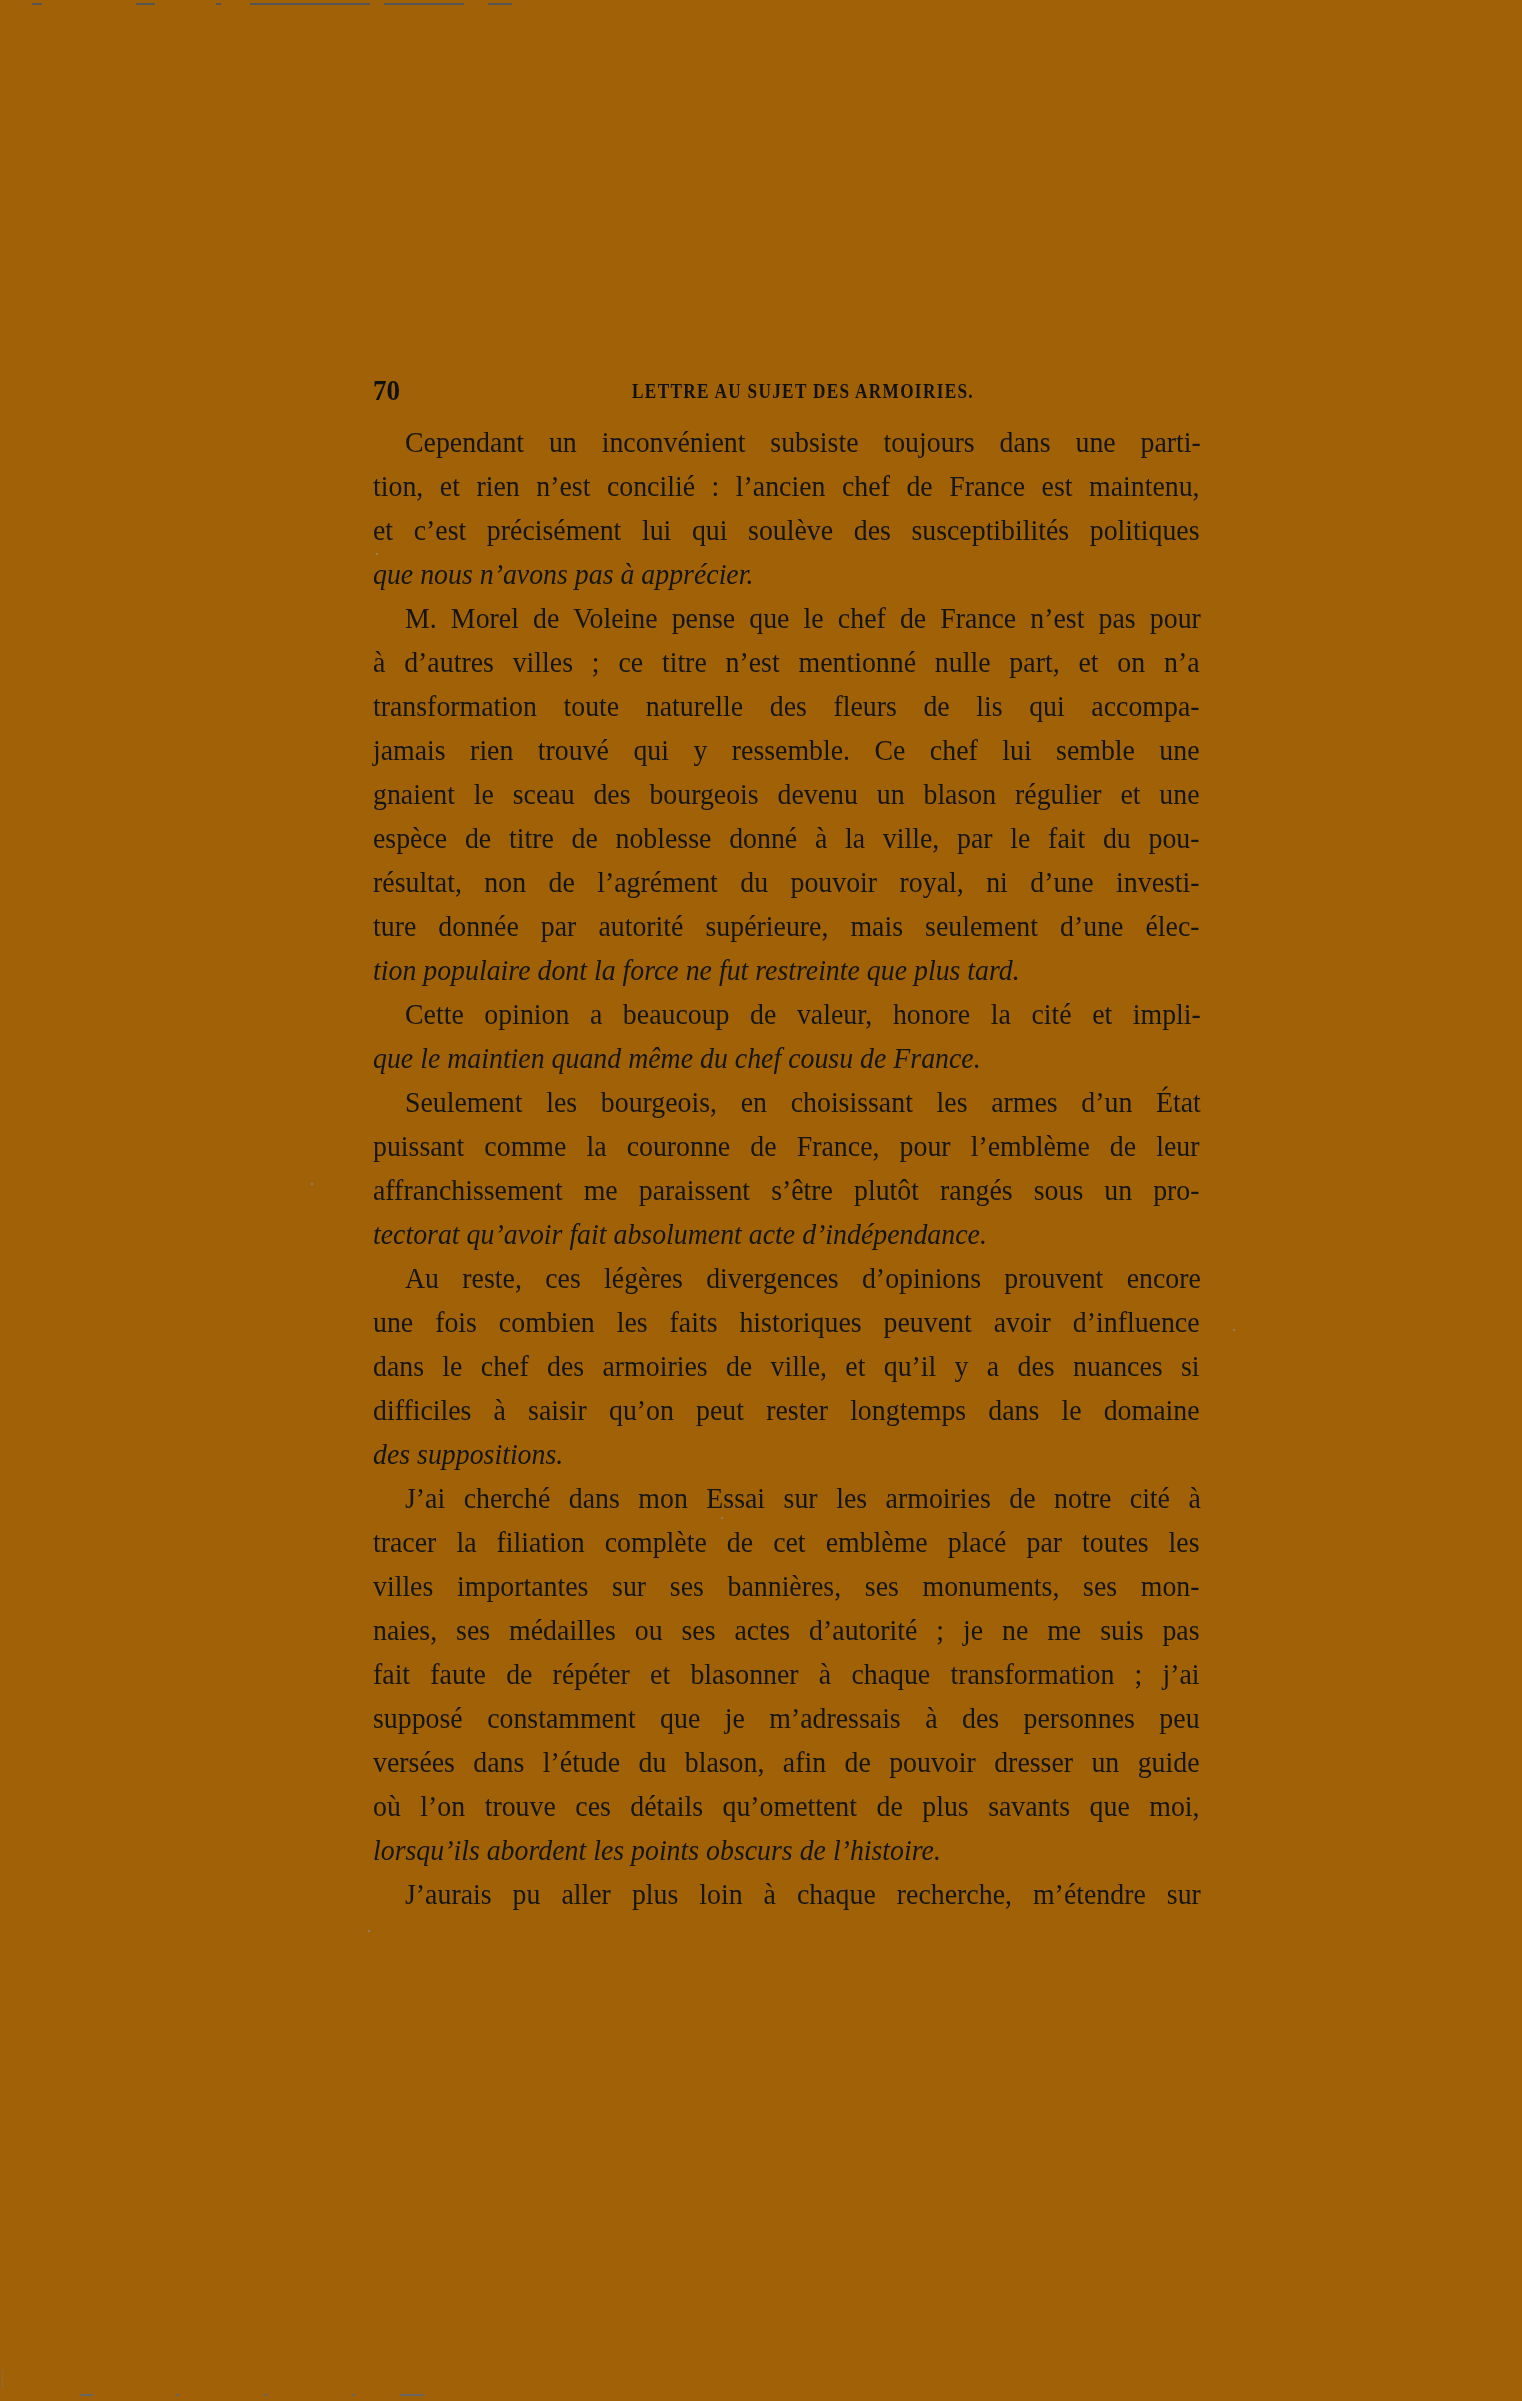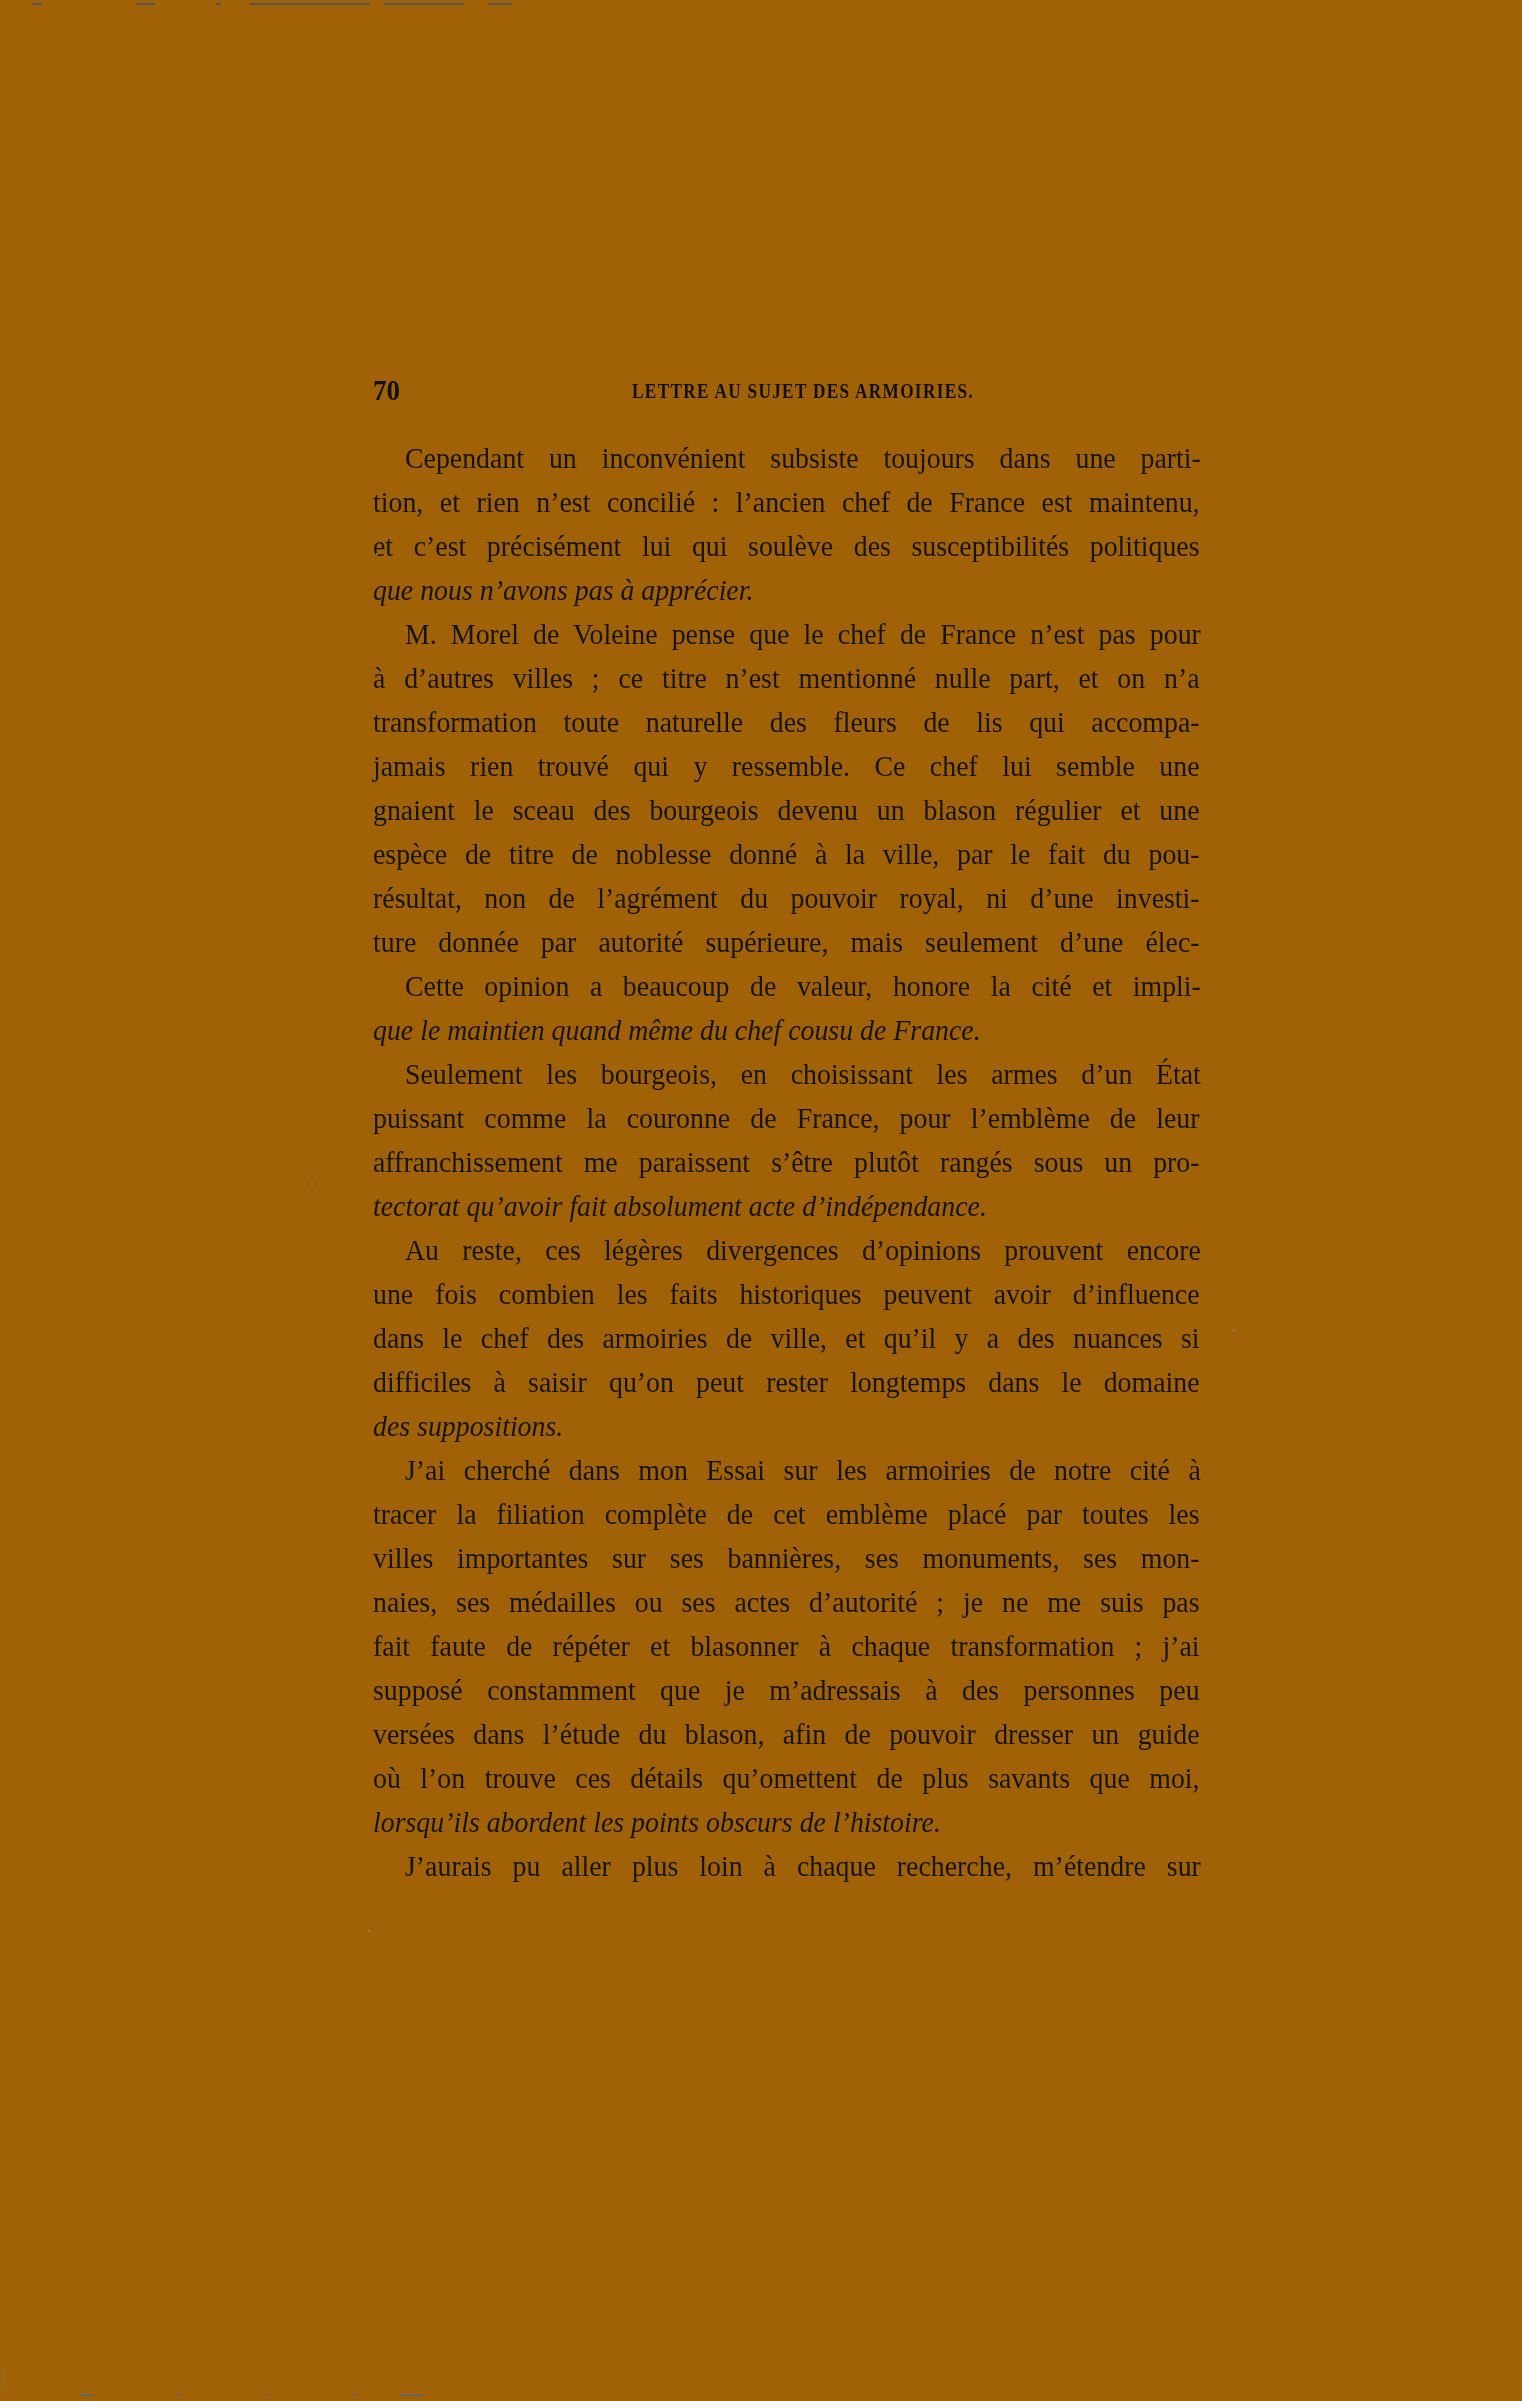--- a/index.html
+++ b/index.html
@@ -6,21 +6,21 @@
   body { width: 1522px; height: 2401px; position: relative; overflow: hidden; }
   .page { position: absolute; left: 0; top: 0; width: 1522px; height: 2401px; background: #a16207; }
   .scan-top { position: absolute; top: 3.2px; left: 32px; width: 480px; height: 2.4px; }
   .scan-top span { position: absolute; top: 0; height: 1.6px; background: #555; }
   .scan-bottom { position: absolute; top: 2394px; left: 48px; width: 448px; height: 2.4px; }
   .scan-bottom span { position: absolute; top: 0; height: 1.6px; background: #666; }
   .scan-left { position: absolute; left: 1.6px; top: 2370px; width: 2.4px; height: 19px; border-left: 1.6px dotted #777; }
   .running-head { position: absolute; left: 373px; top: 370px; width: 861px; height: 40px; }
   .page-number { position: absolute; left: 0; top: 0; font-family: "Liberation Serif", serif; font-size: 30px; font-weight: bold; color: #111; line-height: 40px; transform: scaleX(0.9); transform-origin: left; }
   .head-title { position: absolute; left: 210px; top: 4.8px; width: 440px; text-align: center; font-family: "Liberation Serif", serif; font-size: 21px; font-weight: bold; letter-spacing: 1.6px; color: #111; line-height: 32px; transform: scaleX(0.82); transform-origin: center; }
-  .body-text { position: absolute; left: 373px; top: 436px; width: 861px; }
+  .body-text { position: absolute; left: 373px; top: 420px; width: 861px; }
   .line { height: 44px; line-height: 44px; font-family: "Liberation Serif", serif; font-size: 29px; color: #151515; text-align: justify; text-align-last: justify; white-space: nowrap; overflow: visible; }
   .line.indent { padding-left: 32px; }
   .line.last { text-align-last: left; font-style: italic; }
   .line-inner { display: inline-block; width: 100%; transform: scaleX(0.96); transform-origin: left; white-space: normal; text-align: justify; text-align-last: justify; }
   .line.last .line-inner { text-align-last: left; }
   .speck { position: absolute; width: 2.4px; height: 2.4px; background: #888; border-radius: 50%; }
 </style>
 </head>
 <body>
 
@@ -46,20 +46,21 @@
       <div class="line"><span class="line-inner">et c’est précisément lui qui soulève des susceptibilités politiques</span></div>
       <div class="line last"><span class="line-inner">que nous n’avons pas à apprécier.</span></div>
       <div class="line indent"><span class="line-inner">M. Morel de Voleine pense que le chef de France n’est pas pour</span></div>
       <div class="line"><span class="line-inner">à d’autres villes ; ce titre n’est mentionné nulle part, et on n’a</span></div>
       <div class="line"><span class="line-inner">transformation toute naturelle des fleurs de lis qui accompa-</span></div>
       <div class="line"><span class="line-inner">jamais rien trouvé qui y ressemble. Ce chef lui semble une</span></div>
       <div class="line"><span class="line-inner">gnaient le sceau des bourgeois devenu un blason régulier et une</span></div>
       <div class="line"><span class="line-inner">espèce de titre de noblesse donné à la ville, par le fait du pou-</span></div>
       <div class="line"><span class="line-inner">résultat, non de l’agrément du pouvoir royal, ni d’une investi-</span></div>
       <div class="line"><span class="line-inner">ture donnée par autorité supérieure, mais seulement d’une élec-</span></div>
+      <div class="line last"><span class="line-inner">tion populaire dont la force ne fut restreinte que plus tard.</span></div>
       <div class="line indent"><span class="line-inner">Cette opinion a beaucoup de valeur, honore la cité et impli-</span></div>
       <div class="line last"><span class="line-inner">que le maintien quand même du chef cousu de France.</span></div>
       <div class="line indent"><span class="line-inner">Seulement les bourgeois, en choisissant les armes d’un État</span></div>
       <div class="line"><span class="line-inner">puissant comme la couronne de France, pour l’emblème de leur</span></div>
       <div class="line"><span class="line-inner">affranchissement me paraissent s’être plutôt rangés sous un pro-</span></div>
       <div class="line last"><span class="line-inner">tectorat qu’avoir fait absolument acte d’indépendance.</span></div>
       <div class="line indent"><span class="line-inner">Au reste, ces légères divergences d’opinions prouvent encore</span></div>
       <div class="line"><span class="line-inner">une fois combien les faits historiques peuvent avoir d’influence</span></div>
       <div class="line"><span class="line-inner">dans le chef des armoiries de ville, et qu’il y a des nuances si</span></div>
       <div class="line"><span class="line-inner">difficiles à saisir qu’on peut rester longtemps dans le domaine</span></div>

